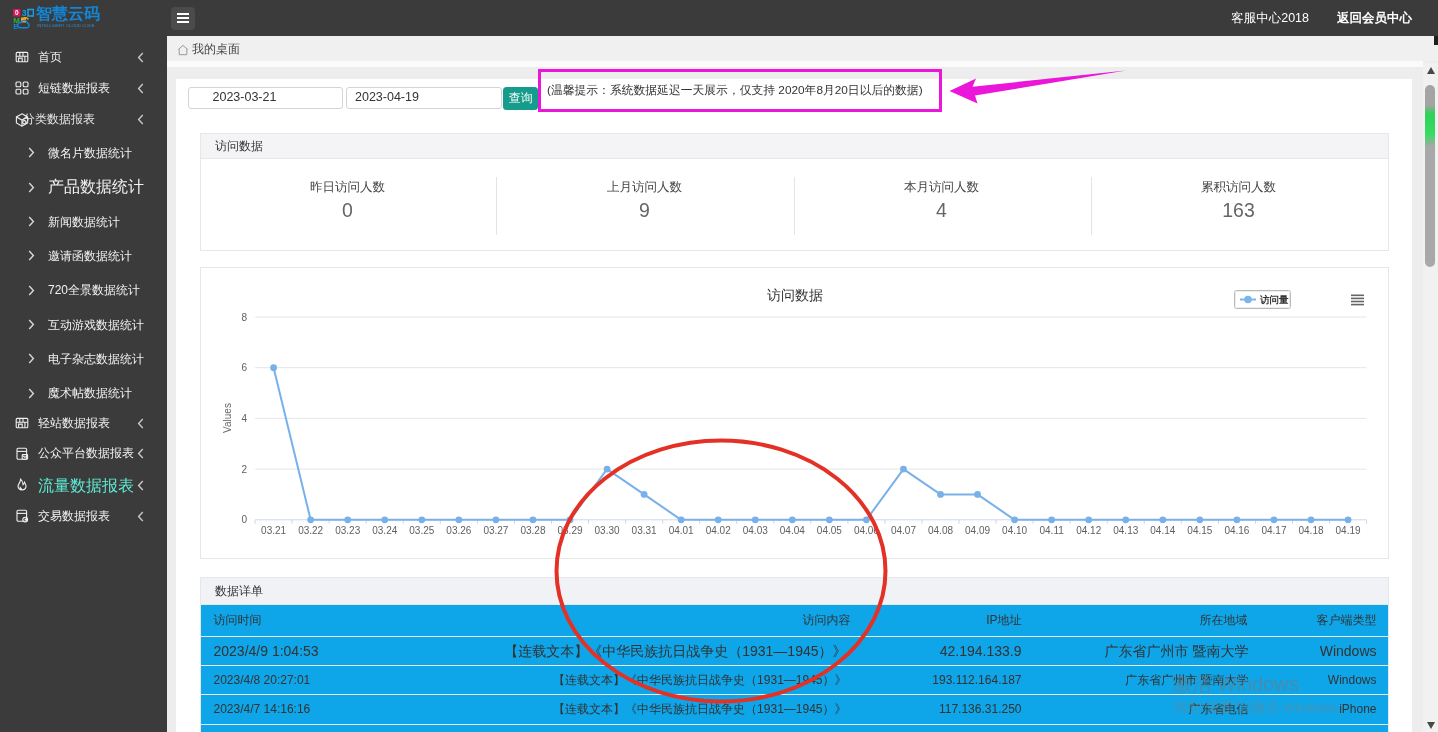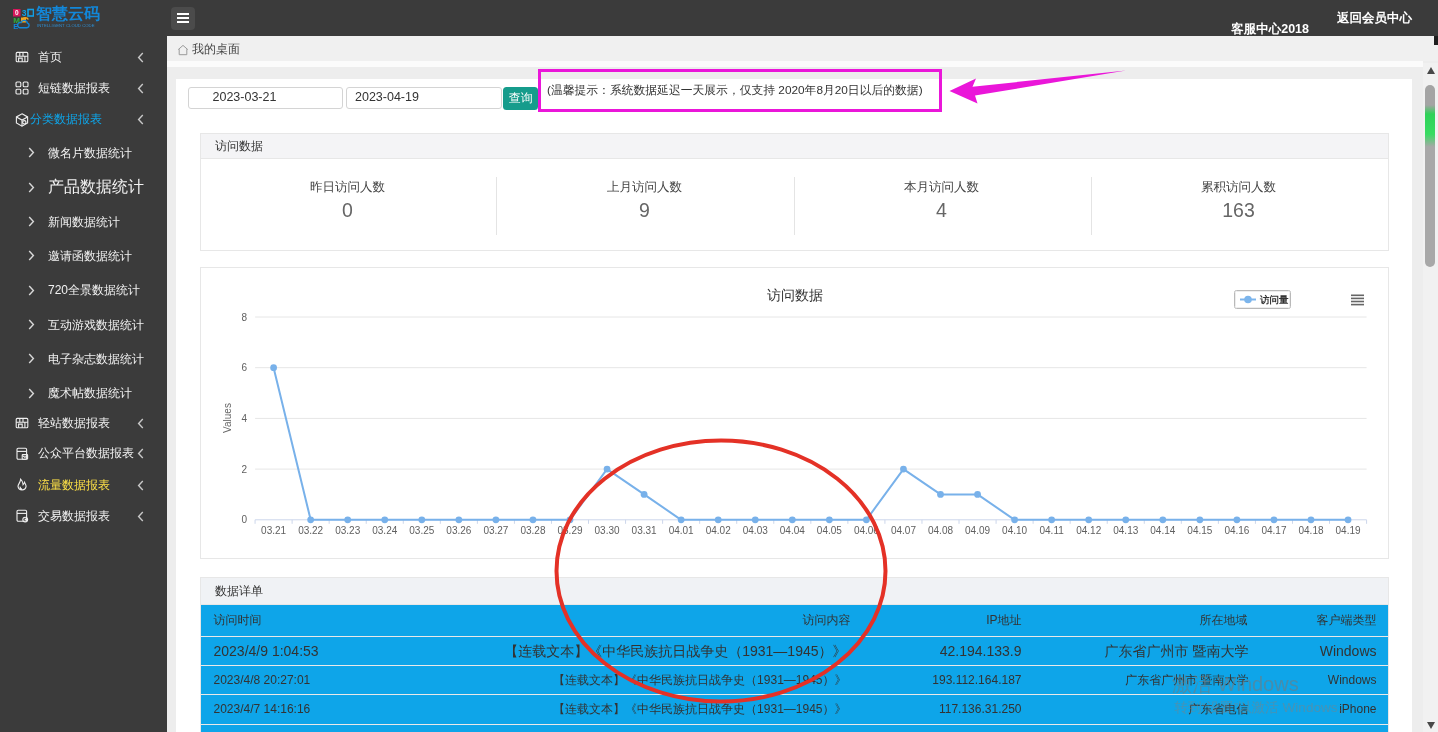--- a/index.html
+++ b/index.html
@@ -21,21 +21,21 @@
 <text x="2.8" y="20.5" font-size="7.5" font-weight="bold" fill="#1287d9" text-anchor="middle">E</text>
 <path d="M7.5 19.7 a2.6 2.6 0 1 1 0.4 -5.1 a3.4 3.4 0 0 1 6.5 0.4 a2.4 2.4 0 0 1 -0.4 4.7 z" fill="none" stroke="#1287d9" stroke-width="1.4"></path>
 </svg>
 <div class="abs" style="left:36px;top:4px;font-size:16px;font-weight:bold;color:#1287d9">智慧云码</div>
 <div class="abs" style="left:36.5px;top:23px;font-size:4.6px;color:#2f8fd4;letter-spacing:0.05px;transform:scale(0.92);transform-origin:left top">INTELLIGENT CLOUD CODE</div>
 <div class="abs" style="left:170.5px;top:7px;width:24.5px;height:22.5px;background:#4b4b4b;border-radius:4px">
 <div style="position:absolute;left:6px;top:6px;width:12px;height:1.7px;background:#fff"></div>
 <div style="position:absolute;left:6px;top:10.2px;width:12px;height:1.7px;background:#fff"></div>
 <div style="position:absolute;left:6px;top:14.4px;width:12px;height:1.7px;background:#fff"></div>
 </div>
-<div class="abs" style="right:129px;top:11px;line-height:36px;font-size:12.5px;font-weight:bold;color:#fff">客服中心2018</div>
+<div class="abs" style="right:129px;top:0;line-height:36px;font-size:12.5px;font-weight:normal;color:#fff">客服中心2018</div>
 <div class="abs" style="right:26px;top:0;line-height:36px;font-size:12.5px;font-weight:bold;color:#fff">返回会员中心</div>
 
 <div class="abs" style="left:0;top:36px;width:167px;height:696px;background:#3b3b3b">
 <div style="position:absolute;left:0;top:5.5px;width:167px;height:31px">
         <svg style="position:absolute;left:15px;top:8.5px" width="14" height="14" viewBox="0 0 14 14">
           <rect x="1.2" y="2.4" width="11.6" height="9.4" rx="1" fill="none" stroke="#f0f0f0" stroke-width="1.1"></rect>
           <path d="M1.2 6.3 H12.8 M4.8 2.4 V6.3 M8 2.4 V6.3 M9.9 6.3 V11.8 M3.6 11.8 V8.1 H7.2 V11.8" stroke="#f0f0f0" stroke-width="1.1" fill="none"></path>
         </svg>
         <span style="position:absolute;left:38px;top:0;line-height:31px;font-size:12px;color:#f2f2f2">首页</span>
         <svg style="position:absolute;left:137px;top:10px" width="7" height="11" viewBox="0 0 7 11">
@@ -57,21 +57,21 @@
         </svg>
       </div>
 <div style="position:absolute;left:0;top:68.0px;width:167px;height:31px">
         <svg style="position:absolute;left:15px;top:8.5px" width="14" height="14" viewBox="0 0 14 14">
           <g fill="none" stroke="#f0f0f0" stroke-width="1.1">
             <path d="M7 0.8 L12.6 3.9 V9.9 L7 13.2 L1.4 9.9 V3.9 Z"></path>
             <path d="M1.4 3.9 L7 7 L12.6 3.9 M7 7 V13.2"></path>
             <circle cx="9.3" cy="9.3" r="1.7"></circle>
           </g>
         </svg>
-        <span style="position:absolute;left:30px;top:0;line-height:31px;font-size:12px;color:#0ea5e9">分类数据报表</span>
+        <span style="position:absolute;left:23px;top:0;line-height:31px;font-size:12px;color:#e5e5e5">分类数据报表</span>
         <svg style="position:absolute;left:137px;top:10px" width="7" height="11" viewBox="0 0 7 11">
           <path d="M5.8 1 L1.6 5.5 L5.8 10" stroke="#c8c8c8" stroke-width="1.4" fill="none"></path>
         </svg>
       </div>
 <div style="position:absolute;left:0;top:99.8px;width:167px;height:34px">
         <svg style="position:absolute;left:28px;top:11.5px" width="7" height="11" viewBox="0 0 7 11">
           <path d="M1.2 1 L5.4 5.5 L1.2 10" stroke="#d8d8d8" stroke-width="1.4" fill="none"></path>
         </svg>
         <span style="position:absolute;left:48px;top:0;line-height:34px;font-size:12px;color:#f2f2f2">微名片数据统计</span>
       </div>
@@ -138,21 +138,21 @@
         </svg>
         <span style="position:absolute;left:38px;top:0;line-height:31px;font-size:12px;color:#f2f2f2">公众平台数据报表</span>
         <svg style="position:absolute;left:137px;top:10px" width="7" height="11" viewBox="0 0 7 11">
           <path d="M5.8 1 L1.6 5.5 L5.8 10" stroke="#c8c8c8" stroke-width="1.4" fill="none"></path>
         </svg>
       </div>
 <div style="position:absolute;left:0;top:433.5px;width:167px;height:31px">
         <svg style="position:absolute;left:15px;top:8.5px" width="14" height="14" viewBox="0 0 14 14">
           <path d="M3 8.4 A4.1 4.1 0 0 0 11.1 8.4 C11.1 6.7 10.1 5.6 9.5 4.2 C9 5.3 8.9 5.9 8.1 6.7 C7.9 4.6 7 2.5 5.6 1.2 C5.5 3.1 4.7 4.6 3.9 5.9 C3.4 6.7 3 7.5 3 8.4 Z M5.2 8.6 C5 9.8 5.8 10.9 7 11.1" fill="none" stroke="#f0f0f0" stroke-width="1.1"></path>
         </svg>
-        <span style="position:absolute;left:38px;top:0;line-height:31px;font-size:12px;color:#fde047">流量数据报表</span>
+        <span style="position:absolute;left:38px;top:0;line-height:31px;font-size:16px;color:#5eead4">流量数据报表</span>
         <svg style="position:absolute;left:137px;top:10px" width="7" height="11" viewBox="0 0 7 11">
           <path d="M5.8 1 L1.6 5.5 L5.8 10" stroke="#c8c8c8" stroke-width="1.4" fill="none"></path>
         </svg>
       </div>
 <div style="position:absolute;left:0;top:464.5px;width:167px;height:31px">
         <svg style="position:absolute;left:15px;top:8.5px" width="14" height="14" viewBox="0 0 14 14">
           <g fill="none" stroke="#f0f0f0" stroke-width="1.1">
             <rect x="2" y="1.2" width="9.6" height="11" rx="1.2"></rect>
             <path d="M2 4.4 H11.6"></path>
             <circle cx="10.2" cy="10.6" r="2.4"></circle>

